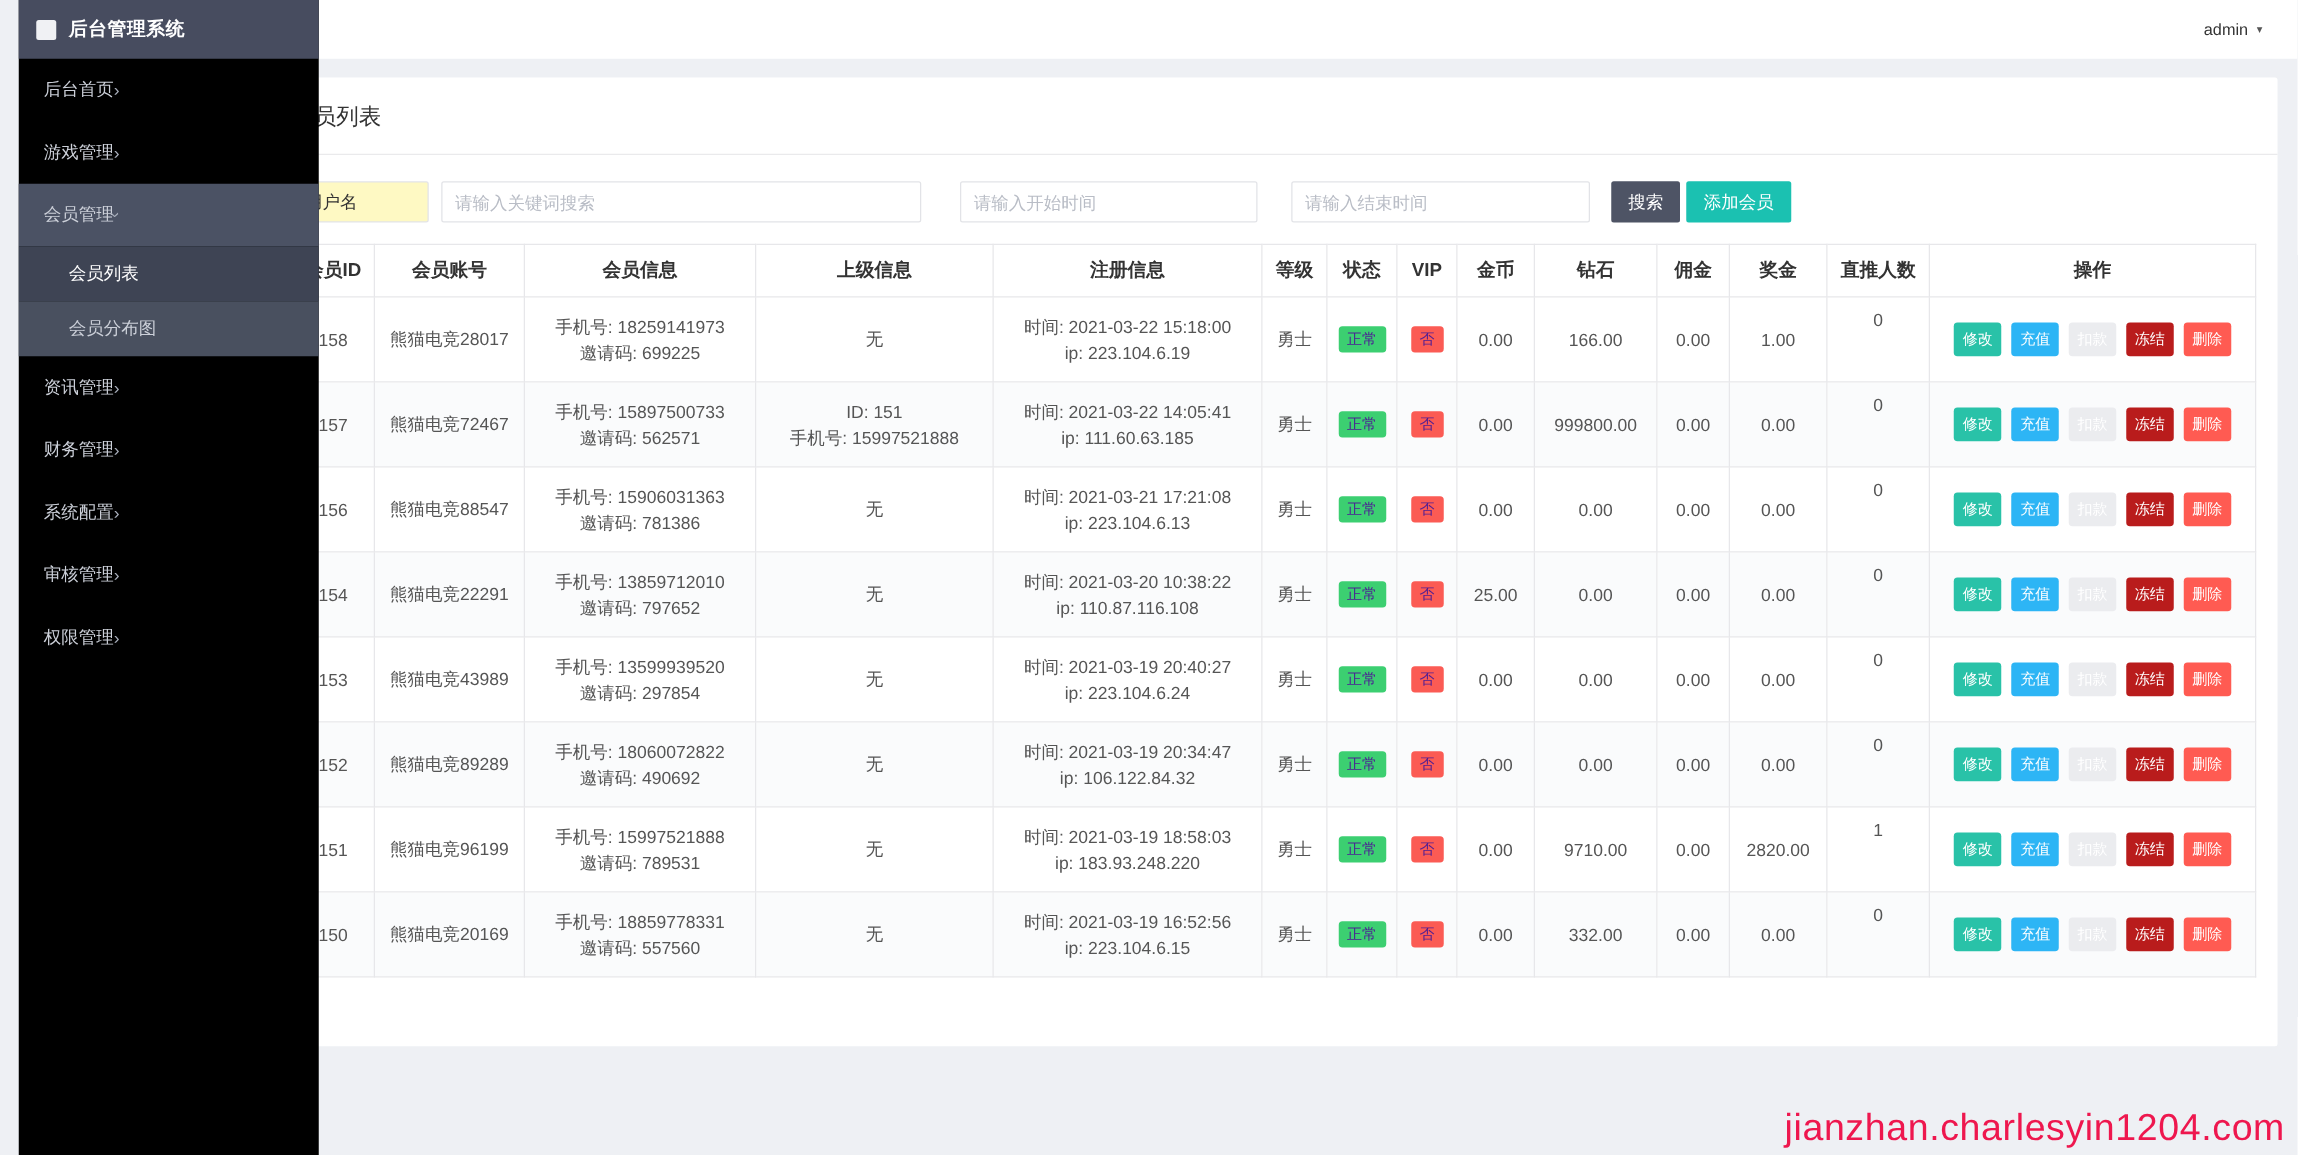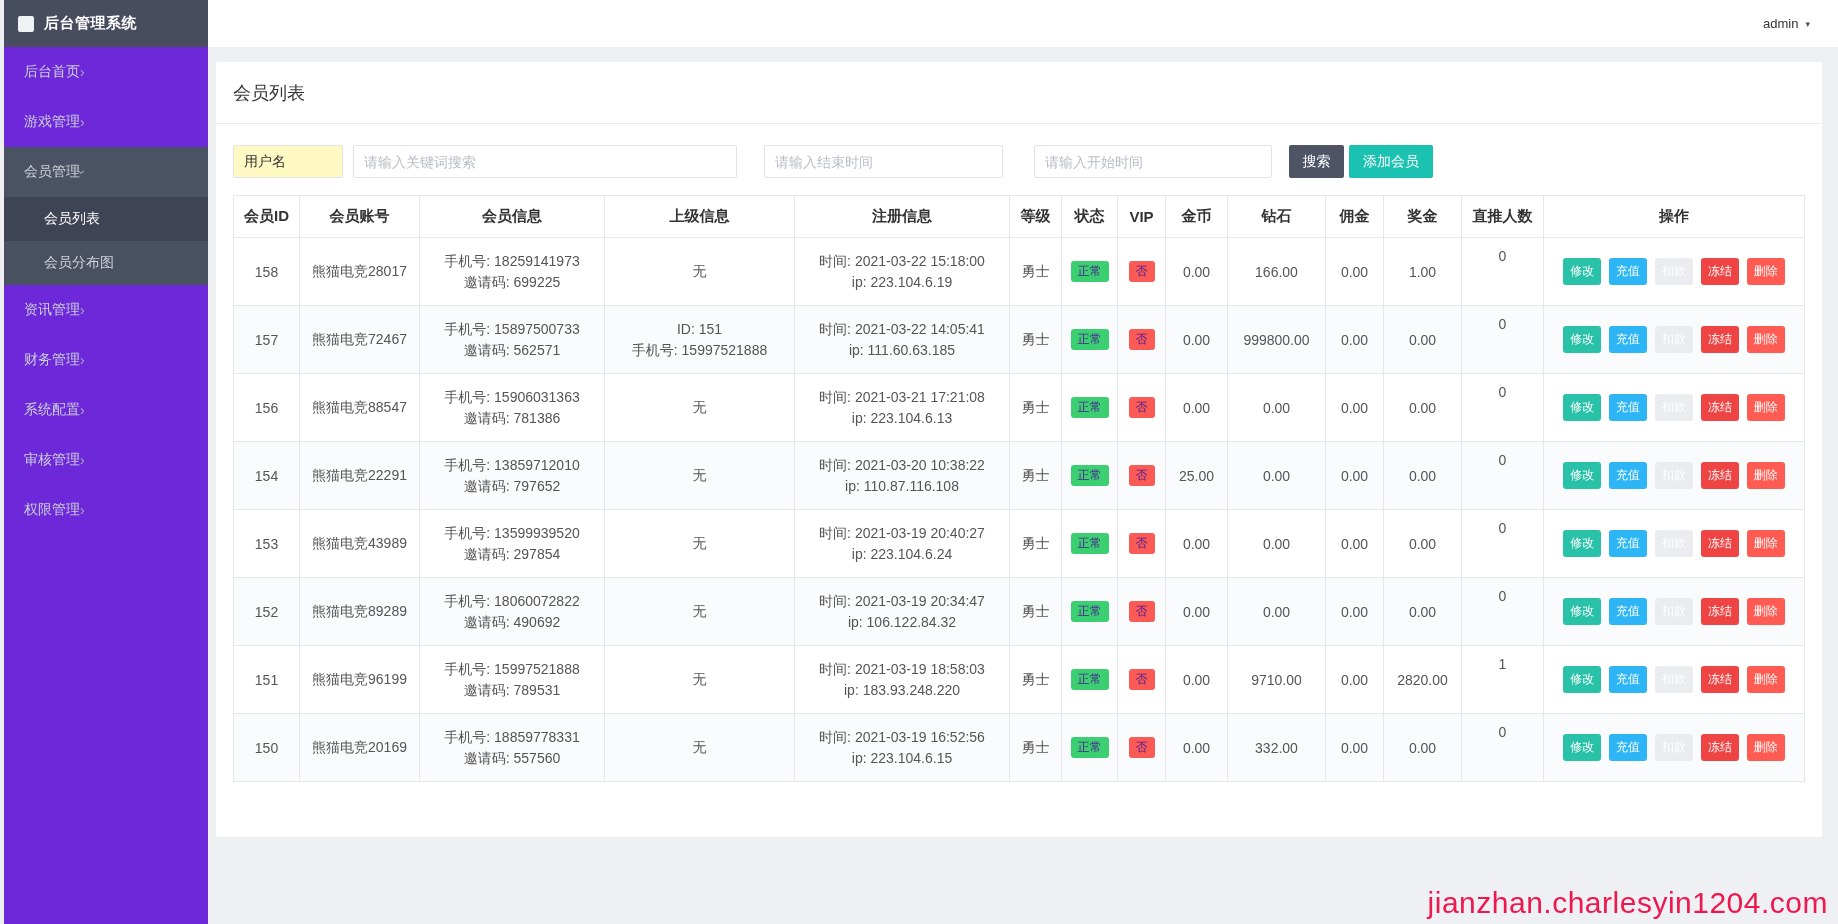--- a/index.html
+++ b/index.html
@@ -4,21 +4,21 @@
 <style>
   * { box-sizing: border-box; margin: 0; padding: 0; }
   html,body { width: 1838px; height: 924px; }
   body {
     position: relative;
     font-family: "Liberation Sans", "DejaVu Sans", sans-serif;
     background: #eef0f4;
     overflow: hidden;
   }
   
-  .sidebar { position:absolute; left:4px; top:0; width:204px; height:924px; background:#6d28d9; z-index:3; }
+  .sidebar { position:absolute; left:15px; top:0; width:240px; height:924px; background:#000000; z-index:3; }
   .logo { height:47px; background:#474c5f; display:flex; align-items:center; padding:0 14px; }
   .logo-box { width:16px; height:16px; background:#f0f1f4; border-radius:2px; margin-right:10px; flex:0 0 auto; }
   .logo-title { color:#ffffff; font-size:15px; font-weight:bold; letter-spacing:.5px; white-space:nowrap; }
   .menu-item { height:50px; display:flex; justify-content:flex-start; align-items:center;
     padding:0 20px; color:#ccd0d9; font-size:14px; cursor:pointer; }
   .menu-item.expanded { background:#4b5264; }
   .chev { color:#a9afbc; font-size:14px; line-height:1; }
   .chev.down { transform:rotate(90deg); }
   .submenu-item { height:44px; display:flex; align-items:center; padding:0 20px 0 40px;
     background:#49505f; color:#ccd0d9; font-size:14px; cursor:pointer; }
@@ -56,21 +56,21 @@
   .line { line-height:21px; }
   .cell-ref { vertical-align:top; padding-top:10px; }
   .badge { display:inline-block; padding:3px 7px; border-radius:3px; color:#4c1d95; font-size:12px; line-height:1.25; }
   .badge-status { background:#3ccf71; }
   .badge-vip { background:#fb5b54; }
   .op button { border:none; border-radius:3px; color:#fff; font-size:12px; padding:5px 7px;
     margin:16px 2px; cursor:pointer; font-family:inherit; }
   .b-edit { background:#29c2a8; }
   .b-recharge { background:#2db5f5; }
   .b-deduct { background:#ebecef; color:#333; }
-  .b-freeze { background:#ef4444; }
+  .b-freeze { background:#b91c1c; }
   .b-del { background:#ff5b52; }
   
   .watermark { position:absolute; right:10px; bottom:4px; font-size:30px; font-weight:500;
     color:#ee174e; z-index:5; letter-spacing:.5px; }
 </style>
 </head>
 <body>
 
 <aside class="sidebar">
   <div class="logo">
@@ -126,22 +126,22 @@
   </div>
 </header>
 
 <main class="content">
   <section class="card">
     <div class="card-head">会员列表</div>
 
     <div class="filter">
       <div class="f-label">用户名</div>
       <input class="f-input w-keyword" type="text" placeholder="请输入关键词搜索" style="">
+      <input class="f-input w-start" type="text" placeholder="请输入开始时间" style="">
       <input class="f-input w-end" type="text" placeholder="请输入结束时间" style="">
-      <input class="f-input w-start" type="text" placeholder="请输入开始时间" style="">
       <button class="btn btn-search">搜索</button>
       <button class="btn btn-add">添加会员</button>
     </div>
 
     <div class="table-wrap">
       <table>
         <colgroup>
           <col style="width:66px">
             <col style="width:120px">
             <col style="width:185px">

